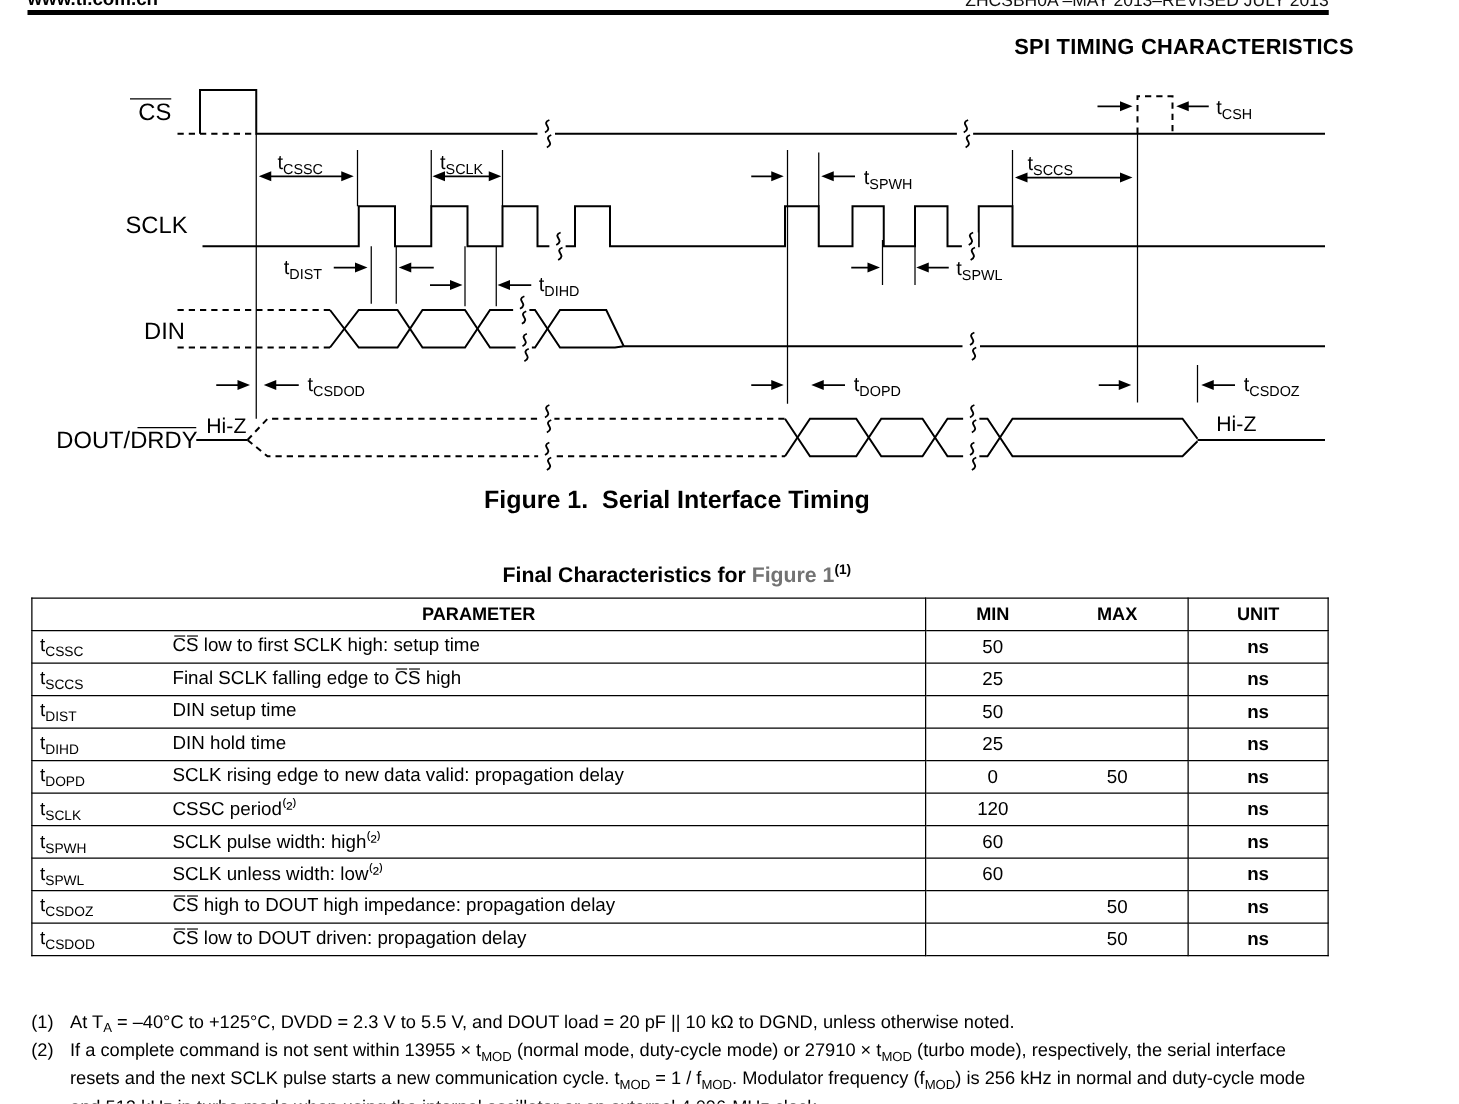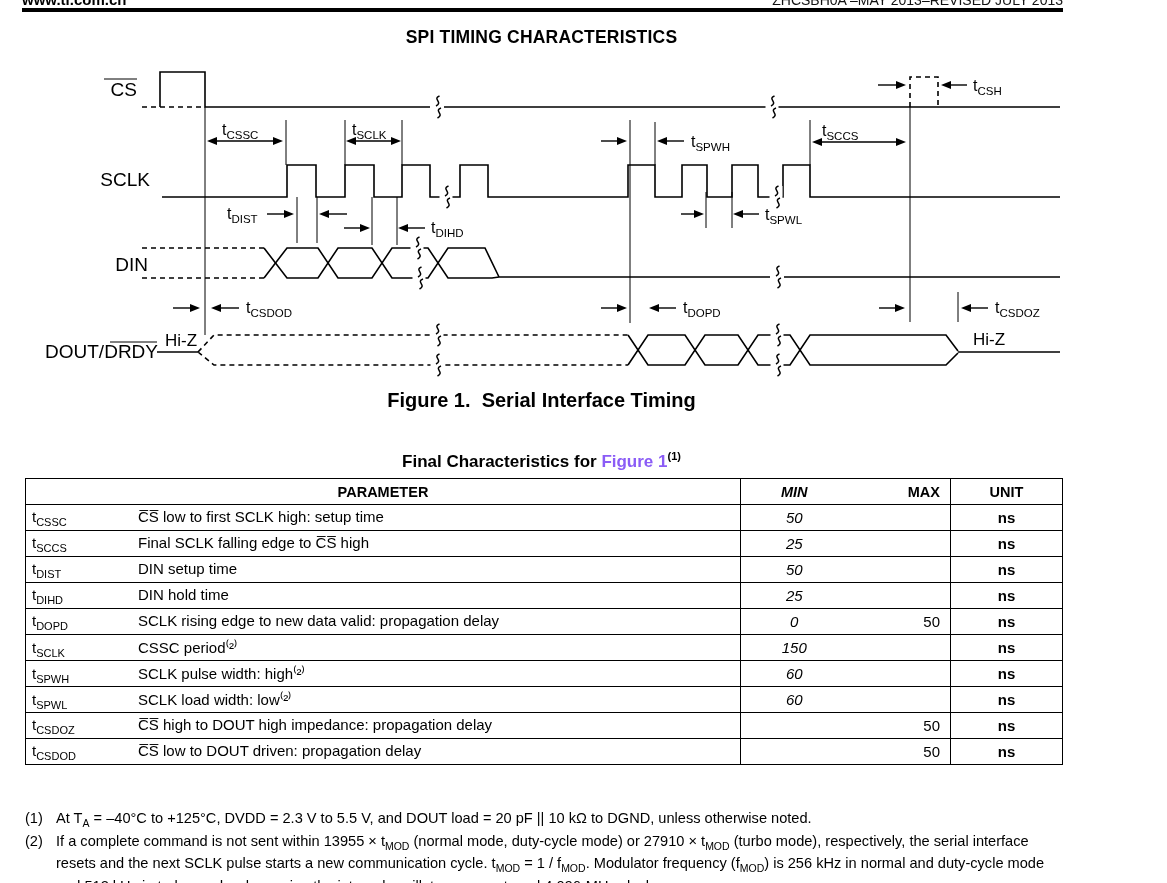--- a/index.html
+++ b/index.html
@@ -1,49 +1,49 @@
 <!DOCTYPE html>
 <html><head>
 <meta charset="utf-8">
 <style>
   html,body{margin:0;padding:0;}
   body{width:1167px;height:883px;position:relative;overflow:hidden;background:#fff;
        font-family:"Liberation Sans",sans-serif;color:#000;}
   .hdr-left{position:absolute;left:22px;top:-9px;font-size:15px;font-weight:bold;white-space:nowrap;}
   .hdr-right{position:absolute;right:104px;top:-8px;font-size:14px;white-space:nowrap;color:#111;}
   .hdr-rule{position:absolute;left:22px;top:8px;width:1041px;height:4px;background:#000;}
-  .doc-title{position:absolute;left:0;top:27px;width:1083px;text-align:center;
+  .doc-title{position:absolute;left:0;top:27px;width:1083px;text-align:right;
              font-size:17.5px;font-weight:bold;letter-spacing:.2px;}
   svg.diagram{position:absolute;left:0;top:60px;}
   svg .wave{fill:none;stroke:#000;stroke-width:1.6px;}
   svg .dash{stroke-dasharray:5 4;}
   svg .thin{stroke:#000;stroke-width:1px;}
   svg .arr{stroke:#000;stroke-width:1.4px;}
   svg .ah{fill:#000;stroke:none;}
   svg text{fill:#000;}
   .tl{font-family:"Liberation Sans",sans-serif;font-size:16px;}
   .ts{font-size:11.5px;}
   .sig{font-family:"Liberation Sans",sans-serif;font-size:19px;}
   .hiz{font-family:"Liberation Sans",sans-serif;font-size:17px;}
   .fig-caption{position:absolute;left:0;top:389px;width:1083px;text-align:center;
                font-size:20px;font-weight:bold;white-space:pre;}
   .tbl-title{position:absolute;left:0;top:450px;width:1083px;text-align:center;
              font-size:17px;font-weight:bold;}
-  .tbl-title .lnk{color:#8b5cf6;cursor:pointer;}
+  .tbl-title .lnk{color:#737373;cursor:pointer;}
   .tbl-title sup{font-size:11px;}
   table.tt{position:absolute;left:25px;top:478px;width:1037px;border-collapse:collapse;
            table-layout:fixed;font-size:15px;padding-left:36px;}
   table.tt th,table.tt td{border:1.5px solid #000;padding:0;height:25px;vertical-align:middle;
            overflow:hidden;white-space:nowrap;}
   table.tt th{font-weight:bold;font-size:14.5px;}
   .c-param .sym{display:inline-block;width:112px;padding-left:6px;box-sizing:border-box;}
   .c-param sub{font-size:11px;}
   .mmwrap{display:flex;width:100%;}
-  .mmwrap .mn{flex:1.15;text-align:center;font-style:italic;}
-  .mmwrap .mx{flex:1;text-align:right;padding-right:10px;}
+  .mmwrap .mn{flex:1.15;text-align:center;}
+  .mmwrap .mx{flex:1;text-align:center;padding-right:10px;}
   .c-unit{text-align:center;font-weight:bold;}
   .footnotes{position:absolute;left:25px;top:810px;width:1040px;font-size:14.6px;line-height:17.6px;}
   .fn{display:flex;}
   .fn-m{width:31px;flex:none;}
   .fn-b{flex:1;}
   .fn sub{font-size:10.5px;}
 </style>
 </head>
 <body>
 
@@ -268,40 +268,40 @@
             <span class="mx">50</span>
           </div>
         </td>
     <td class="c-unit">ns</td>
   </tr>
 
   <tr>
     <td class="c-param"><span class="sym"><span class="sym-b">t</span><sub class="sym-s">SCLK</sub></span><span class="desc">CSSC period⁽²⁾</span></td>
     <td class="c-mm">
           <div class="mmwrap">
-            <span class="mn">150</span>
+            <span class="mn">120</span>
             <span class="mx"></span>
           </div>
         </td>
     <td class="c-unit">ns</td>
   </tr>
 
   <tr>
     <td class="c-param"><span class="sym"><span class="sym-b">t</span><sub class="sym-s">SPWH</sub></span><span class="desc">SCLK pulse width: high⁽²⁾</span></td>
     <td class="c-mm">
           <div class="mmwrap">
             <span class="mn">60</span>
             <span class="mx"></span>
           </div>
         </td>
     <td class="c-unit">ns</td>
   </tr>
 
   <tr>
-    <td class="c-param"><span class="sym"><span class="sym-b">t</span><sub class="sym-s">SPWL</sub></span><span class="desc">SCLK load width: low⁽²⁾</span></td>
+    <td class="c-param"><span class="sym"><span class="sym-b">t</span><sub class="sym-s">SPWL</sub></span><span class="desc">SCLK unless width: low⁽²⁾</span></td>
     <td class="c-mm">
           <div class="mmwrap">
             <span class="mn">60</span>
             <span class="mx"></span>
           </div>
         </td>
     <td class="c-unit">ns</td>
   </tr>
 
   <tr>

